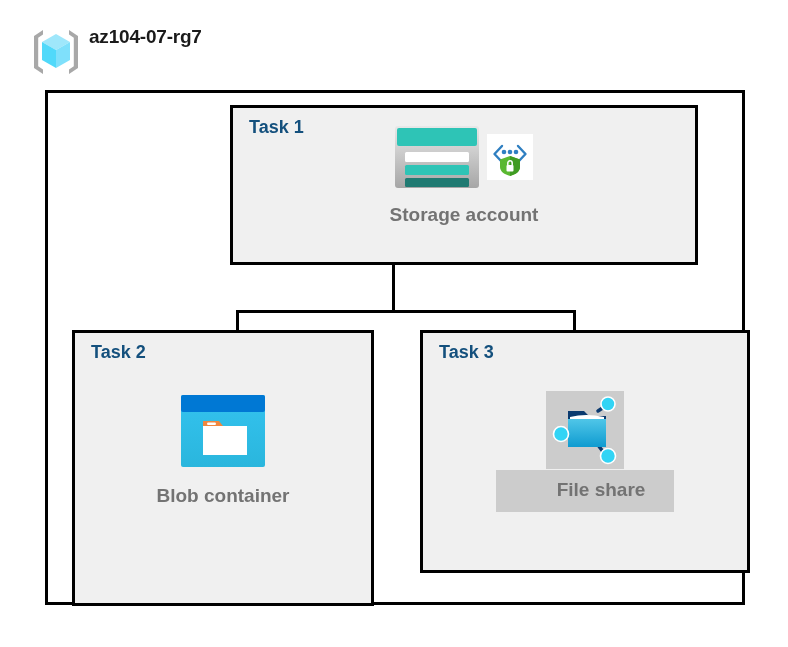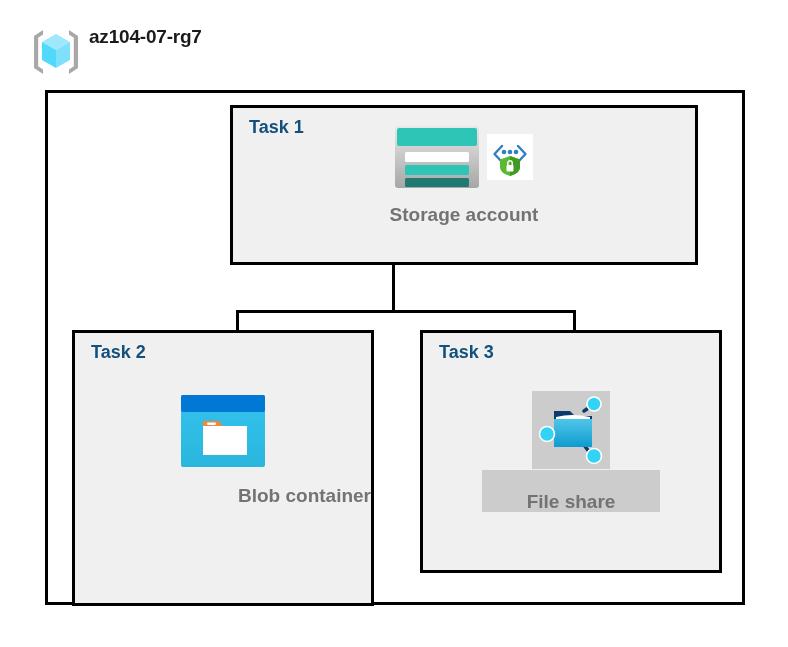--- a/index.html
+++ b/index.html
@@ -47,21 +47,21 @@
 
   
   .task-box {
     position: absolute;
     border: 3px solid #000000;
     box-sizing: border-box;
     background: #f0f0f0;
   }
   #task1-box { left: 198px; top: 105px;  width: 468px; height: 160px; margin-left: 32px; }
   #task2-box { left: 72px;  top: 330px;  width: 302px; height: 276px; }
-  #task3-box { left: 420px; top: 330px;  width: 302px; height: 243px; }
+  #task3-box { left: 420px; top: 330px;  width: 330px; height: 243px; }
 
   .task-label {
     position: absolute;
     left: 16px;
     top: 9px;
     font-size: 18px;
     font-weight: bold;
     color: #14507d;
     white-space: nowrap;
   }
@@ -94,21 +94,21 @@
   
   #blob-container-icon {
     position: absolute;
     left: 50%;
     top: 62px;
     transform: translateX(-50%);
     width: 84px;
     height: 72px;
     display: block;
   }
-  #task2-caption { top: 152px; text-align: right; }
+  #task2-caption { top: 152px; }
 
   
   #file-share-icon-wrap {
     position: absolute;
     left: 50%;
     top: 58px;
     transform: translateX(-50%);
     width: 78px;
     height: 78px;
     background: #cccccc;
@@ -117,21 +117,22 @@
   #file-share-caption-highlight {
     position: absolute;
     left: 50%;
     top: 137px;
     transform: translateX(-50%);
     width: 178px;
     height: 42px;
     background: #cccccc;
   }
   #task3-caption {
-    top: 158px;
+    top: 146px;
+    margin-left: 16px;
   }
 
   
   .connector {
     position: absolute;
     background: #000000;
   }
   
   #conn-stem   { left: 392px; top: 265px; width: 3px;   height: 47px; }
   

